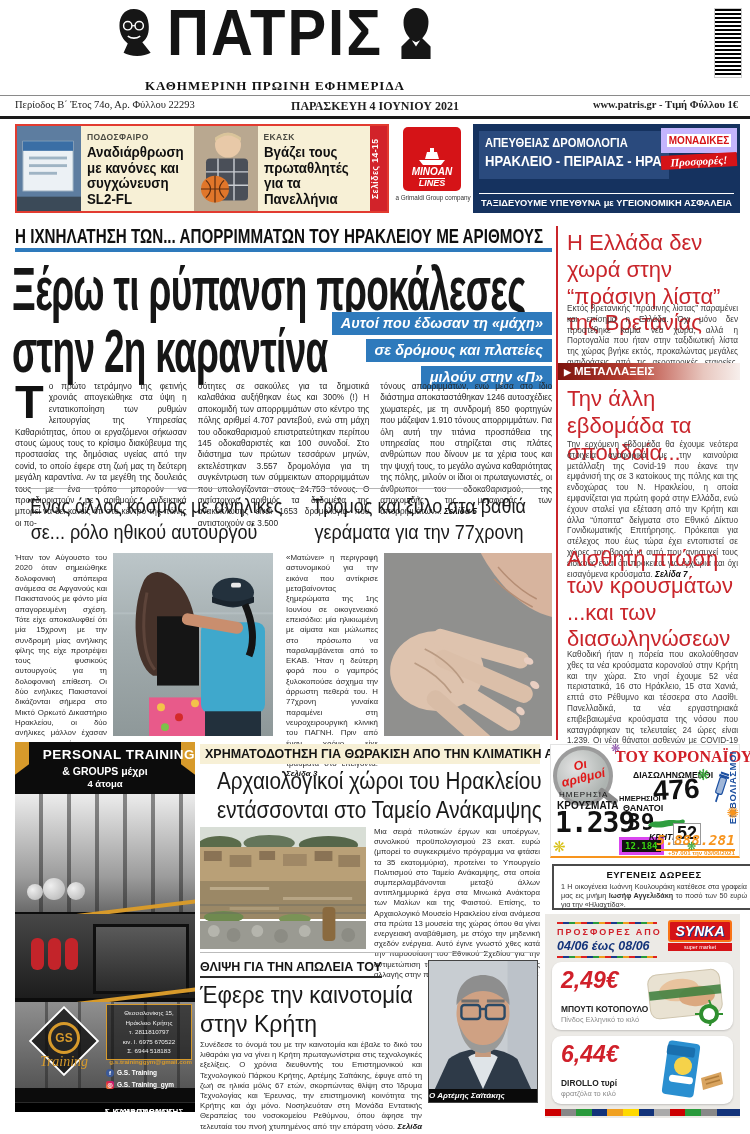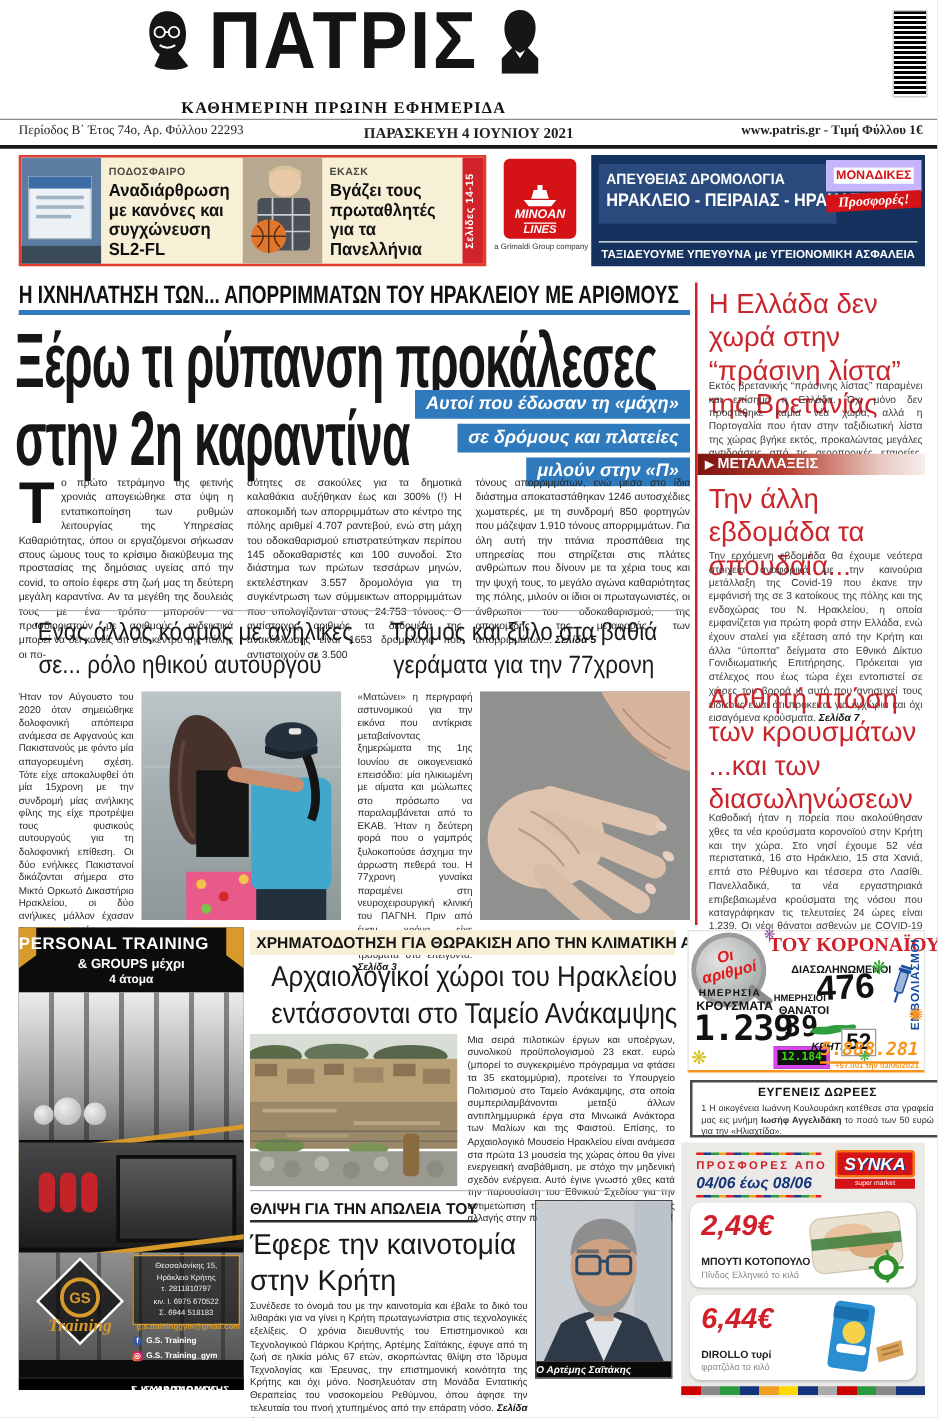--- a/index.html
+++ b/index.html
@@ -114,21 +114,21 @@
   .covid *{position:absolute;}
   .magnifier{left:2px;top:1px;width:52px;height:52px;border-radius:50%;border:4px solid #9c9c9c;
              background:radial-gradient(circle at 35% 35%,#e3e3e3,#adb3b0 70%);}
   .mag-handle{left:46px;top:48px;width:22px;height:7px;background:#8a8a8a;transform:rotate(38deg);border-radius:2px;}
   .mag-text{left:2px;top:14px;width:58px;transform:rotate(-14deg);color:#e01818;font-weight:bold;font-style:italic;
             font-size:12.5px;text-align:center;line-height:1.05;}
   .cv-title{left:64px;top:3px;font-family:"Liberation Serif",serif;font-weight:bold;font-size:16px;color:#d02028;white-space:nowrap;}
   .cv-il{left:82px;top:25px;font-size:8.6px;font-weight:800;}
   .cv-iv{left:102px;top:31px;font-size:28px;font-weight:800;transform:rotate(-3deg);line-height:1;}
   .cv-vl{right:1px;top:6px;writing-mode:vertical-rl;transform:rotate(180deg);font-size:9.5px;font-weight:800;color:#1b4fa0;letter-spacing:.5px;}
-  .cv-c1{left:8px;top:45px;font-size:8px;font-weight:bold;letter-spacing:1px;}
+  .cv-c1{left:8px;top:45px;font-size:8px;font-weight:normal;letter-spacing:1px;}
   .cv-c2{left:6px;top:55px;font-size:10px;font-weight:800;}
   .cv-cv{left:4px;top:64px;font-family:"DejaVu Sans Mono",monospace;font-size:28px;font-weight:bold;letter-spacing:-1px;line-height:1;}
   .cv-d1{left:68px;top:49px;font-size:7.5px;font-weight:bold;}
   .cv-d2{left:72px;top:58px;font-size:9px;font-weight:800;}
   .cv-dv{left:76px;top:66px;font-family:"DejaVu Sans Mono",monospace;font-size:23px;font-weight:bold;line-height:1;}
   .cv-td{left:68px;top:92px;background:#111;color:#39d411;font-family:"DejaVu Sans Mono",monospace;
          font-size:9px;font-weight:bold;padding:1px 3px;border:3px solid #d946ef;}
   .crete-svg{left:96px;top:70px;width:40px;height:16px;}
   .cv-kl{left:98px;top:87px;font-size:8.5px;font-style:italic;font-weight:800;}
   .cv-kv{left:122px;top:78px;font-size:18px;font-weight:800;background:#fff;border:1px solid #999;padding:0 3px;line-height:1.1;}
@@ -169,21 +169,21 @@
   .sy-img svg{width:100%;height:100%;display:block;}
   .sy-stripe{left:0;bottom:2px;width:195px;height:7px;
     background:linear-gradient(90deg,#c00 0 8%,#888 8% 16%,#2a9a3c 16% 24%,#13337a 24% 32%,#f0a020 32% 40%,#ffd900 40% 48%,#13337a 48% 56%,#aaa 56% 64%,#c00 64% 72%,#2a9a3c 72% 80%,#888 80% 88%,#13337a 88% 100%);}
 
   
   .gym{position:absolute;left:15px;top:742px;width:180px;height:370px;background:#0c0c0c;overflow:hidden;}
   .gym *{position:absolute;}
   .g-tri-l{left:-18px;top:-6px;width:0;height:0;border-left:70px solid #d79a2b;border-bottom:52px solid transparent;}
   .g-tri-r{right:-18px;top:-6px;width:0;height:0;border-right:70px solid #d79a2b;border-bottom:52px solid transparent;}
   .g-head-bg{left:14px;top:0;width:152px;height:52px;background:#0c0c0c;}
-  .g-t1{left:0;top:5px;width:100%;text-align:left;color:#fff;font-weight:800;font-size:13.5px;letter-spacing:.5px;}
+  .g-t1{left:0;top:5px;width:100%;text-align:right;color:#fff;font-weight:800;font-size:13.5px;letter-spacing:.5px;}
   .g-t2{left:0;top:23px;width:100%;text-align:center;color:#fff;font-weight:800;font-size:10.5px;}
   .g-t3{left:0;top:36px;width:100%;text-align:center;color:#fff;font-size:9.5px;font-weight:bold;}
   .g-ph{left:0;width:180px;}
   .g-p1{top:52px;height:118px;background:linear-gradient(180deg,#ececec,#9c9c9c 70%,#6a6a6a),#ccc;}
   .g-p1 .mach{left:0;top:0;width:100%;height:100%;background:repeating-linear-gradient(90deg,transparent 0 24px,rgba(35,35,35,.5) 24px 28px);}
   .g-ball{border-radius:50%;background:radial-gradient(circle at 35% 35%,#efefef,#b0b0b0);}
   .g-b1{left:28px;top:84px;width:22px;height:22px;}
   .g-b2{left:52px;top:88px;width:18px;height:18px;}
   .g-b3{left:12px;top:90px;width:16px;height:16px;}
   .g-sep{left:-6px;width:200px;height:4px;background:#d79a2b;transform:skewY(-7deg);}
@@ -194,21 +194,21 @@
   .g-rack{left:78px;top:10px;width:90px;height:64px;border:3px solid #0f0f0f;background:linear-gradient(180deg,#5a5a5a,#2a2a2a);}
   .g-p3{top:260px;height:86px;background:linear-gradient(180deg,#8f8f8f,#555);}
   .g-p3 .mach{left:0;top:0;width:100%;height:100%;background:repeating-linear-gradient(90deg,transparent 0 30px,rgba(30,30,30,.45) 30px 33px);}
   .g-contact{right:3px;top:262px;width:80px;border:1px solid #d79a2b;background:rgba(15,15,15,.62);
              color:#eee;font-size:6.2px;line-height:1.55;text-align:center;padding:3px 2px;}
   .g-logo{left:16px;top:272px;width:66px;height:66px;}
   .g-diamond{left:8px;top:2px;width:46px;height:46px;border:2px solid #fff;transform:rotate(45deg);background:rgba(10,10,10,.75);}
   .g-ring{left:17px;top:8px;width:26px;height:26px;border:3px solid #d79a2b;border-radius:50%;color:#d79a2b;
           font-weight:800;font-size:12px;text-align:center;line-height:26px;}
   .g-script{left:0;top:40px;width:66px;text-align:center;color:#d79a2b;font-family:"Liberation Serif",serif;
-            font-style:italic;font-weight:bold;font-size:14px;}
+            font-style:italic;font-weight:normal;font-size:14px;}
   .g-mail{right:3px;top:316px;font-size:6.2px;color:#d79a2b;font-weight:bold;}
   .g-soc{right:3px;width:86px;color:#fff;font-size:6.5px;font-weight:bold;text-align:left;}
   .g-fb{top:327px;}.g-ig{top:339px;}
   .g-soc .ic{position:static;display:inline-block;width:8px;height:8px;border-radius:50%;background:#3b5998;color:#fff;
              font-size:6px;text-align:center;line-height:8px;margin-right:3px;vertical-align:middle;}
   .g-ig .ic{border-radius:2px;background:linear-gradient(45deg,#f09433,#dc2743,#bc1888);}
   .g-footer{left:0;bottom:0;width:180px;background:#000;border-top:1px solid #2a2a2a;color:#fff;text-align:center;
             font-weight:bold;font-size:8px;letter-spacing:.3px;padding:4px 0 5px;position:absolute;}
   .g-footer .arr{color:#d79a2b;}
 </style>

